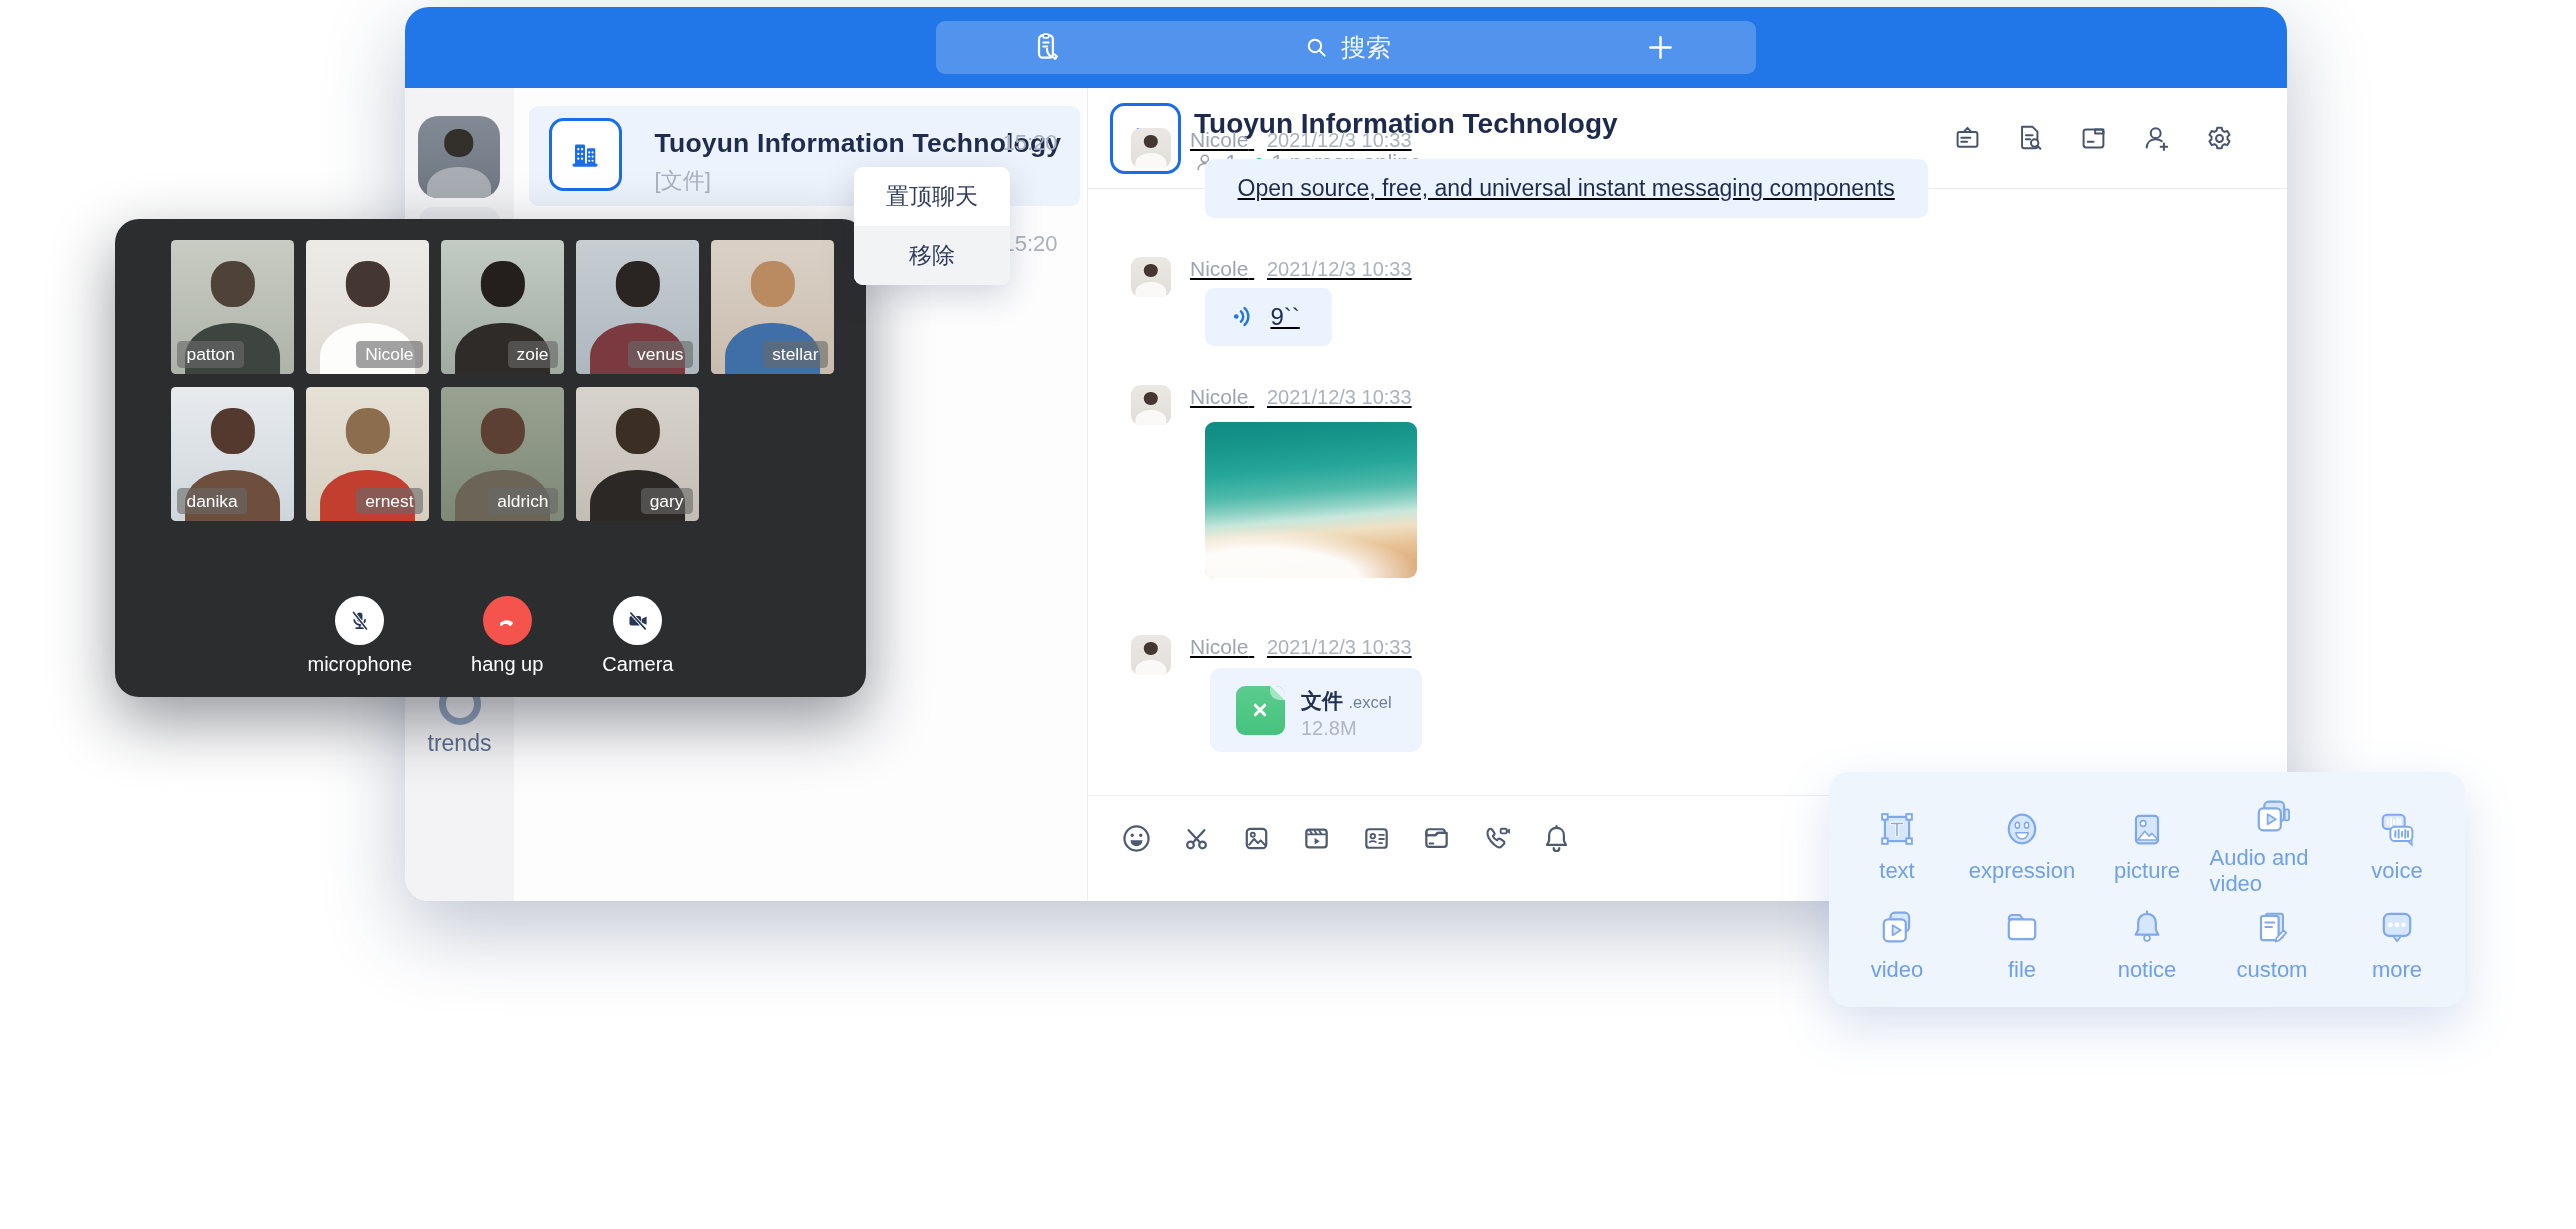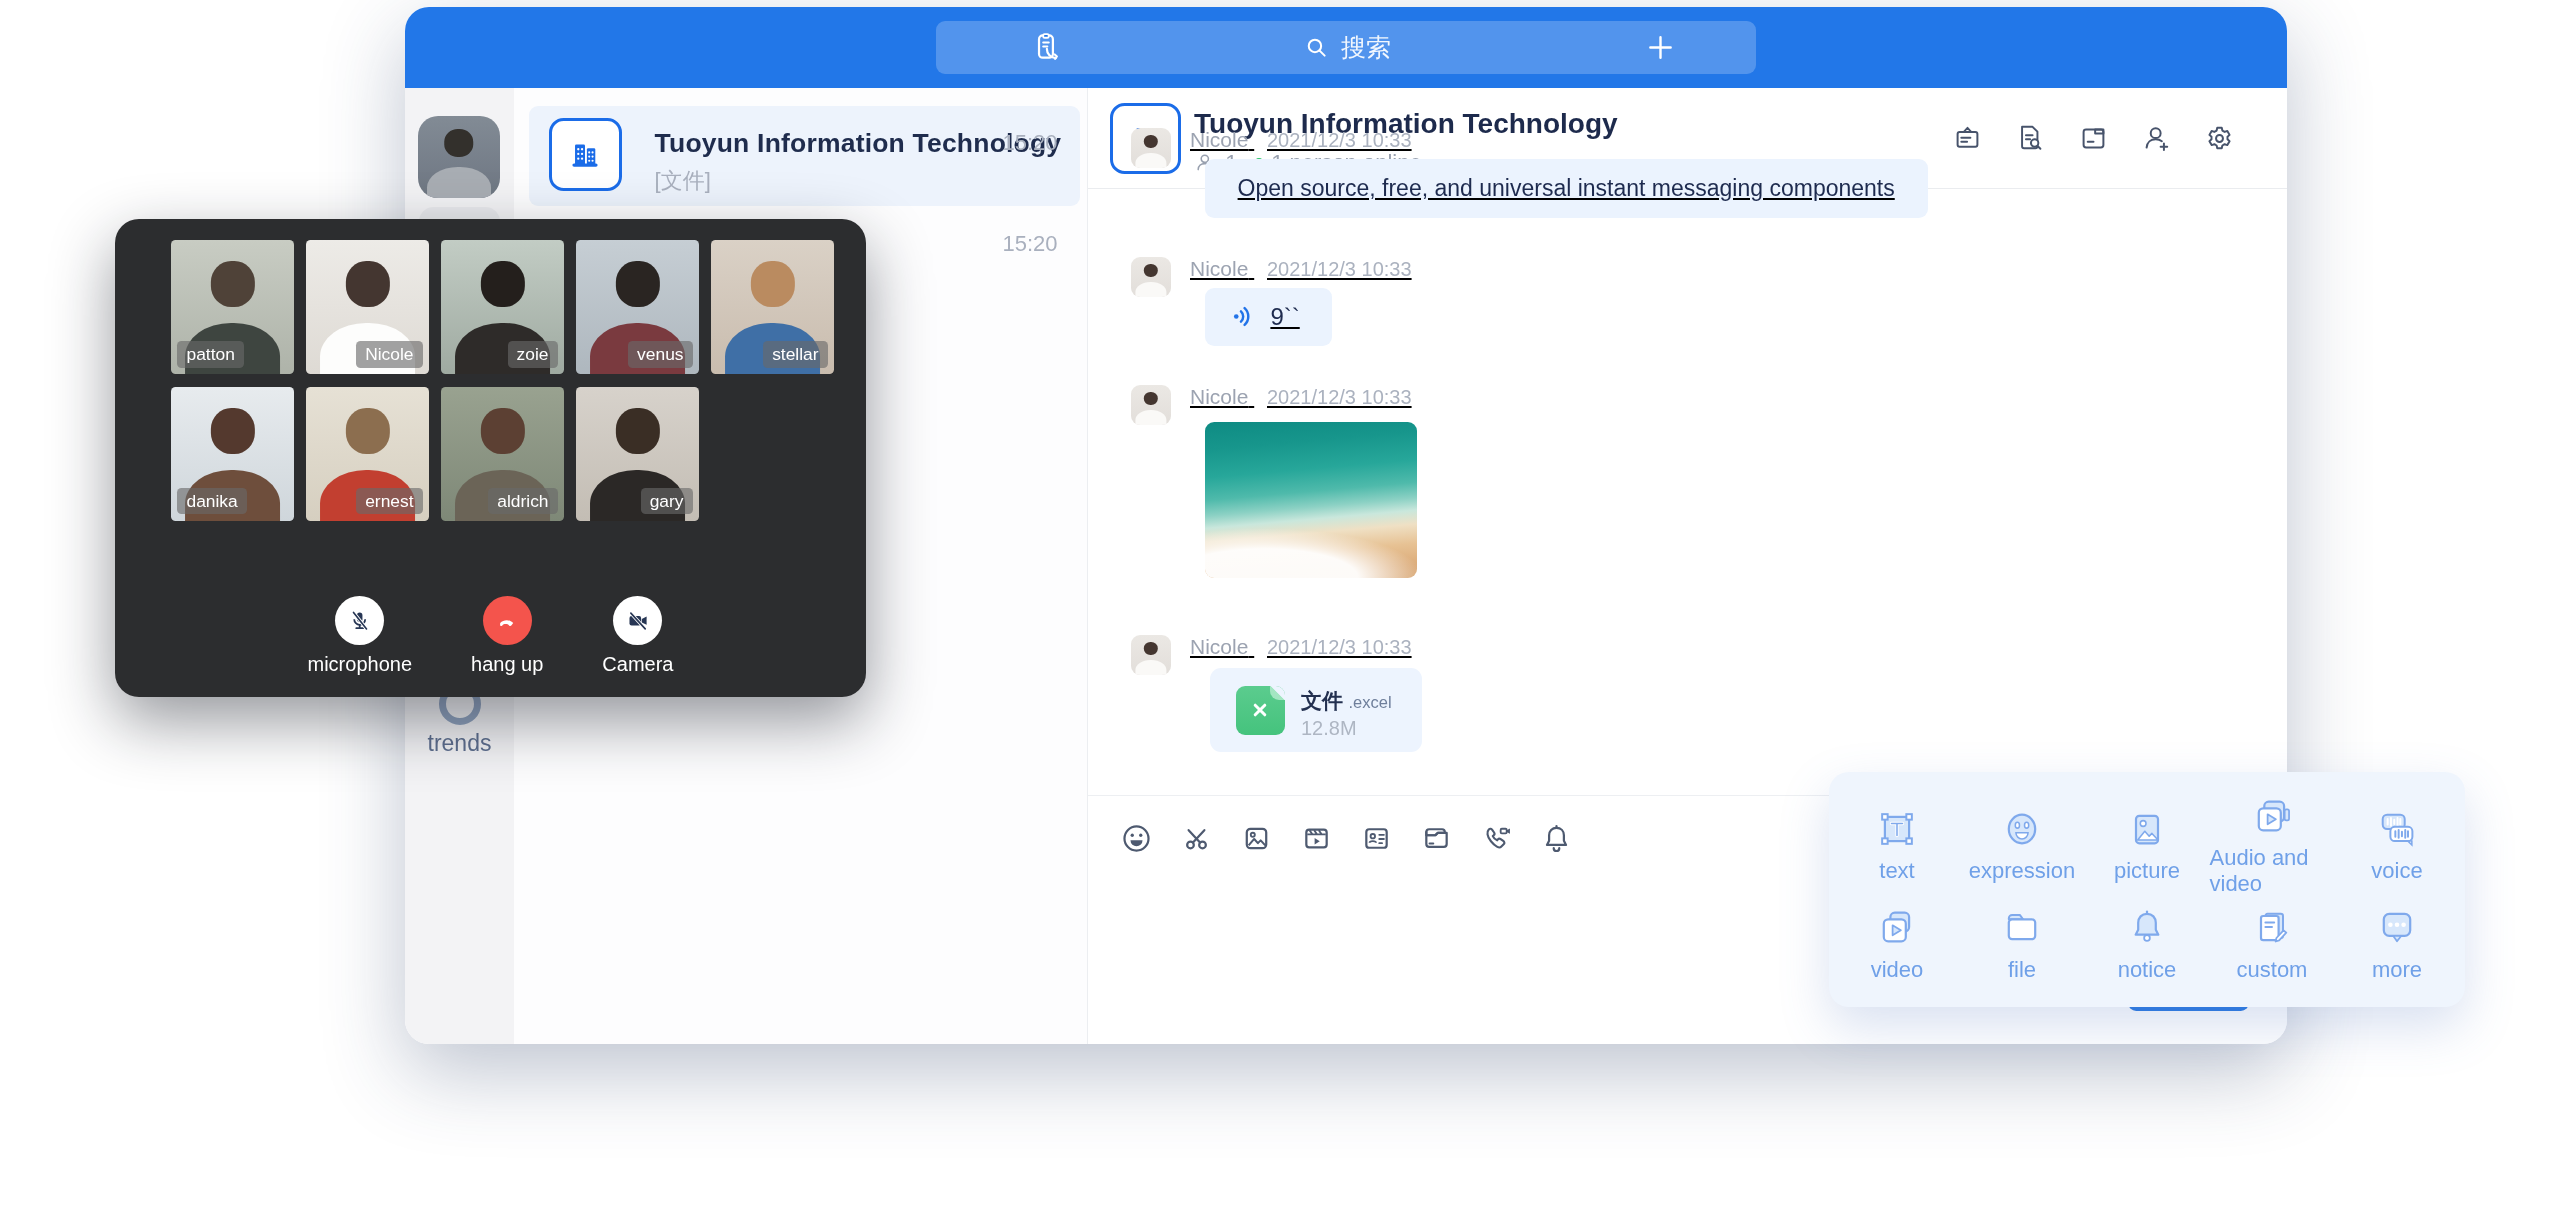--- a/index.html
+++ b/index.html
@@ -1,21 +1,21 @@
 <!DOCTYPE html>
 <html style="font-size:14.6px"><head>
 <meta charset="utf-8">
 <style>
   * { margin:0; padding:0; box-sizing:border-box; }
   html,body { background:#ffffff; }
   body { width:2576px; height:1229px; font-family:"Liberation Sans", sans-serif; position:relative; overflow:hidden; }
   .stage { position:absolute; inset:0; background:#ffffff; }
 
   
-  .app-window { position:absolute; left:405px; top:7.3px; width:1882px; height:1037px;
+  .app-window { position:absolute; left:405px; top:7.3px; width:1882px; height:894px;
     background:#ffffff; border-radius:24px; box-shadow:0 27.4px 82px rgba(40,60,100,.30); }
 
   
   .topbar { position:absolute; left:0; top:0; right:0; height:81px; background:#2277E8; border-radius:24px 24px 0 0; }
   .search-pill { position:absolute; left:531px; top:13.7px; width:820px; height:53px;
     background:rgba(255,255,255,.22); border-radius:9.1px; }
   .pill-btn { position:absolute; top:0; height:53px; display:flex; align-items:center; justify-content:center; cursor:pointer; }
   .pill-records { left:68px; width:82px; }
   .pill-search { left:0; right:0; gap:9.1px; color:rgba(255,255,255,.92); font-size:25px; }
   .pill-add { right:55px; width:82px; }
@@ -491,20 +491,24 @@
             <path d="M26 17.5l7-3.5v12l-7-3.5z" fill="#273654"></path>
             <path d="M10 9l21 23" stroke="#fff" stroke-width="5"></path>
             <path d="M10 9l21 23" stroke="#273654" stroke-width="2.4" stroke-linecap="round"></path>
           </svg>
         </span>
         <span class="clabel">Camera</span>
       </div>
     </div>
   </div>
 
+  <div class="context-menu">
+    <div class="mi">置顶聊天</div>
+    <div class="mi hover">移除</div>
+  </div>
 
   <div class="feature-panel">
     <div class="feat">
       <svg class="ficon" viewBox="0 0 40 40">
         <rect x="9" y="9" width="22" height="22" fill="#D7E7FB" stroke="#7FA9EC" stroke-width="2"></rect>
         <rect x="6.5" y="6.5" width="5" height="5" fill="#fff" stroke="#7FA9EC" stroke-width="1.8"></rect>
         <rect x="28.5" y="6.5" width="5" height="5" fill="#fff" stroke="#7FA9EC" stroke-width="1.8"></rect>
         <rect x="6.5" y="28.5" width="5" height="5" fill="#fff" stroke="#7FA9EC" stroke-width="1.8"></rect>
         <rect x="28.5" y="28.5" width="5" height="5" fill="#fff" stroke="#7FA9EC" stroke-width="1.8"></rect>
         <path d="M15 15h10M20 15v11" stroke="#fff" stroke-width="3" stroke-linecap="round"></path>

